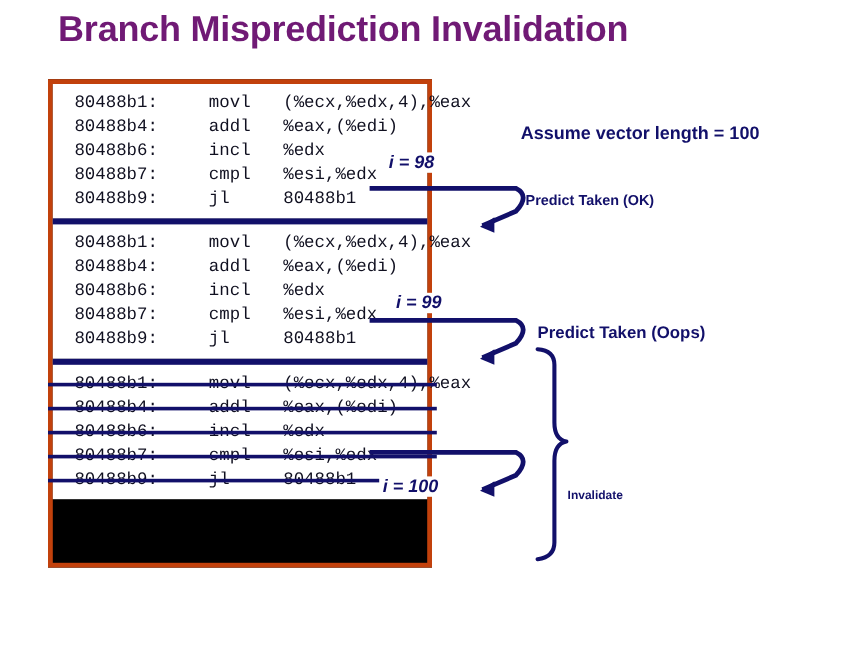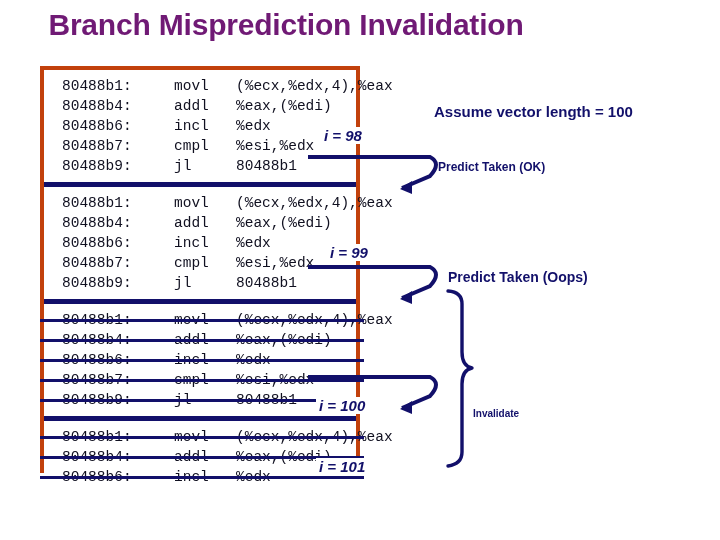--- a/index.html
+++ b/index.html
@@ -169,26 +169,20 @@
 
   <div class="code-block invalidated">
     <div class="code-line"><span class="col-addr">80488b1:</span><span class="col-op">movl</span><span class="col-args">(%ecx,%edx,4),%eax</span></div>
     <div class="code-line"><span class="col-addr">80488b4:</span><span class="col-op">addl</span><span class="col-args">%eax,(%edi)</span></div>
     <div class="code-line"><span class="col-addr">80488b6:</span><span class="col-op">incl</span><span class="col-args">%edx</span></div>
     <div class="code-line"><span class="col-addr">80488b7:</span><span class="col-op">cmpl</span><span class="col-args">%esi,%edx</span></div>
     <div class="code-line"><span class="col-addr">80488b9:</span><span class="col-op">jl</span><span class="col-args">80488b1</span></div>
     <div class="iter-label" style="left:272px; top:57px;margin-top:36px;">i = 100</div>
   </div>
 
-  <div class="code-block invalidated">
-    <div class="code-line"><span class="col-addr">80488b1:</span><span class="col-op">movl</span><span class="col-args">(%ecx,%edx,4),%eax</span></div>
-    <div class="code-line"><span class="col-addr">80488b4:</span><span class="col-op">addl</span><span class="col-args">%eax,(%edi)</span></div>
-    <div class="code-line"><span class="col-addr">80488b6:</span><span class="col-op">incl</span><span class="col-args">%edx</span></div>
-    <div class="iter-label" style="left:272px; top:37px;">i = 101</div>
-  </div>
 
 </div>
 
 <div class="annotation" id="ann-assume">Assume vector length = 100</div>
 
 <div class="annotation" id="ann-ok">Predict Taken (OK)</div>
 
 <div class="annotation" id="ann-oops">Predict Taken (Oops)</div>
 
 <div class="annotation" id="ann-invalidate">Invalidate</div>

